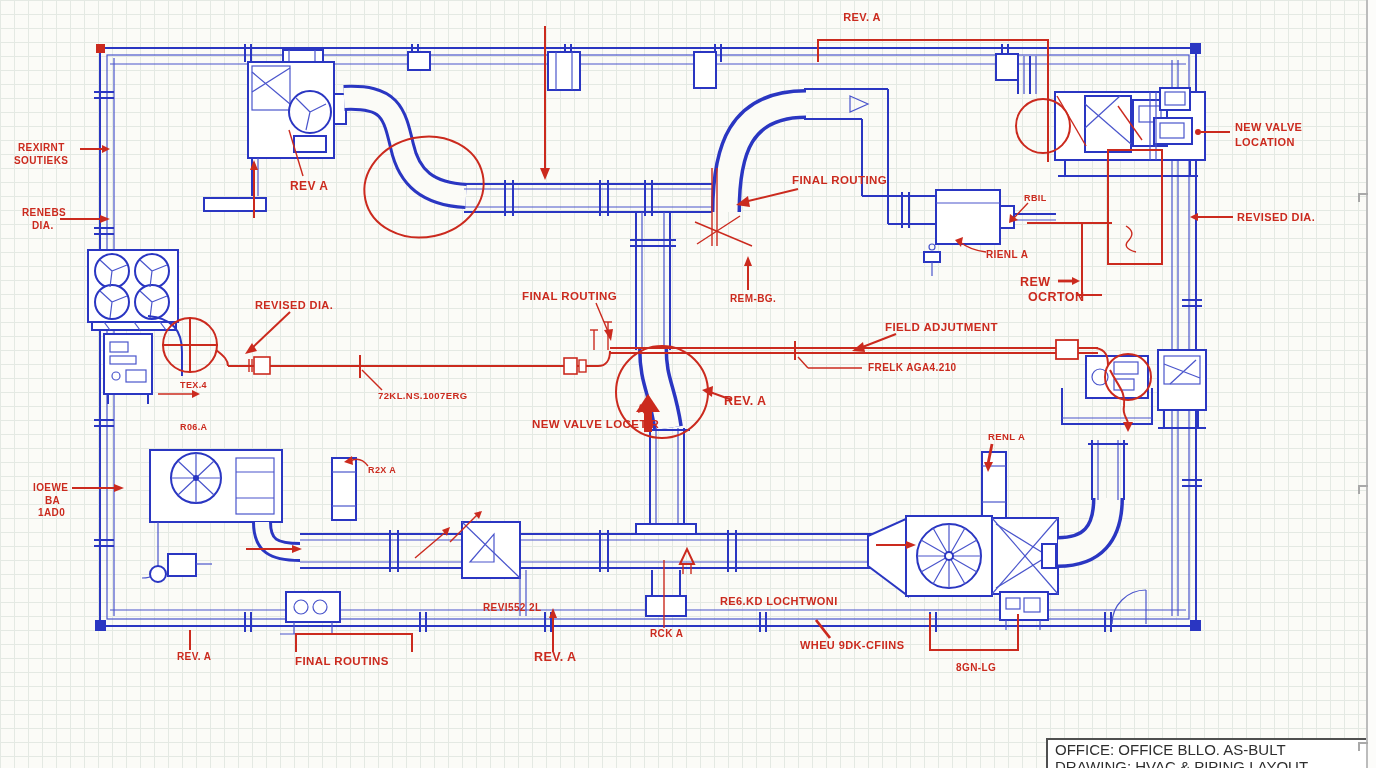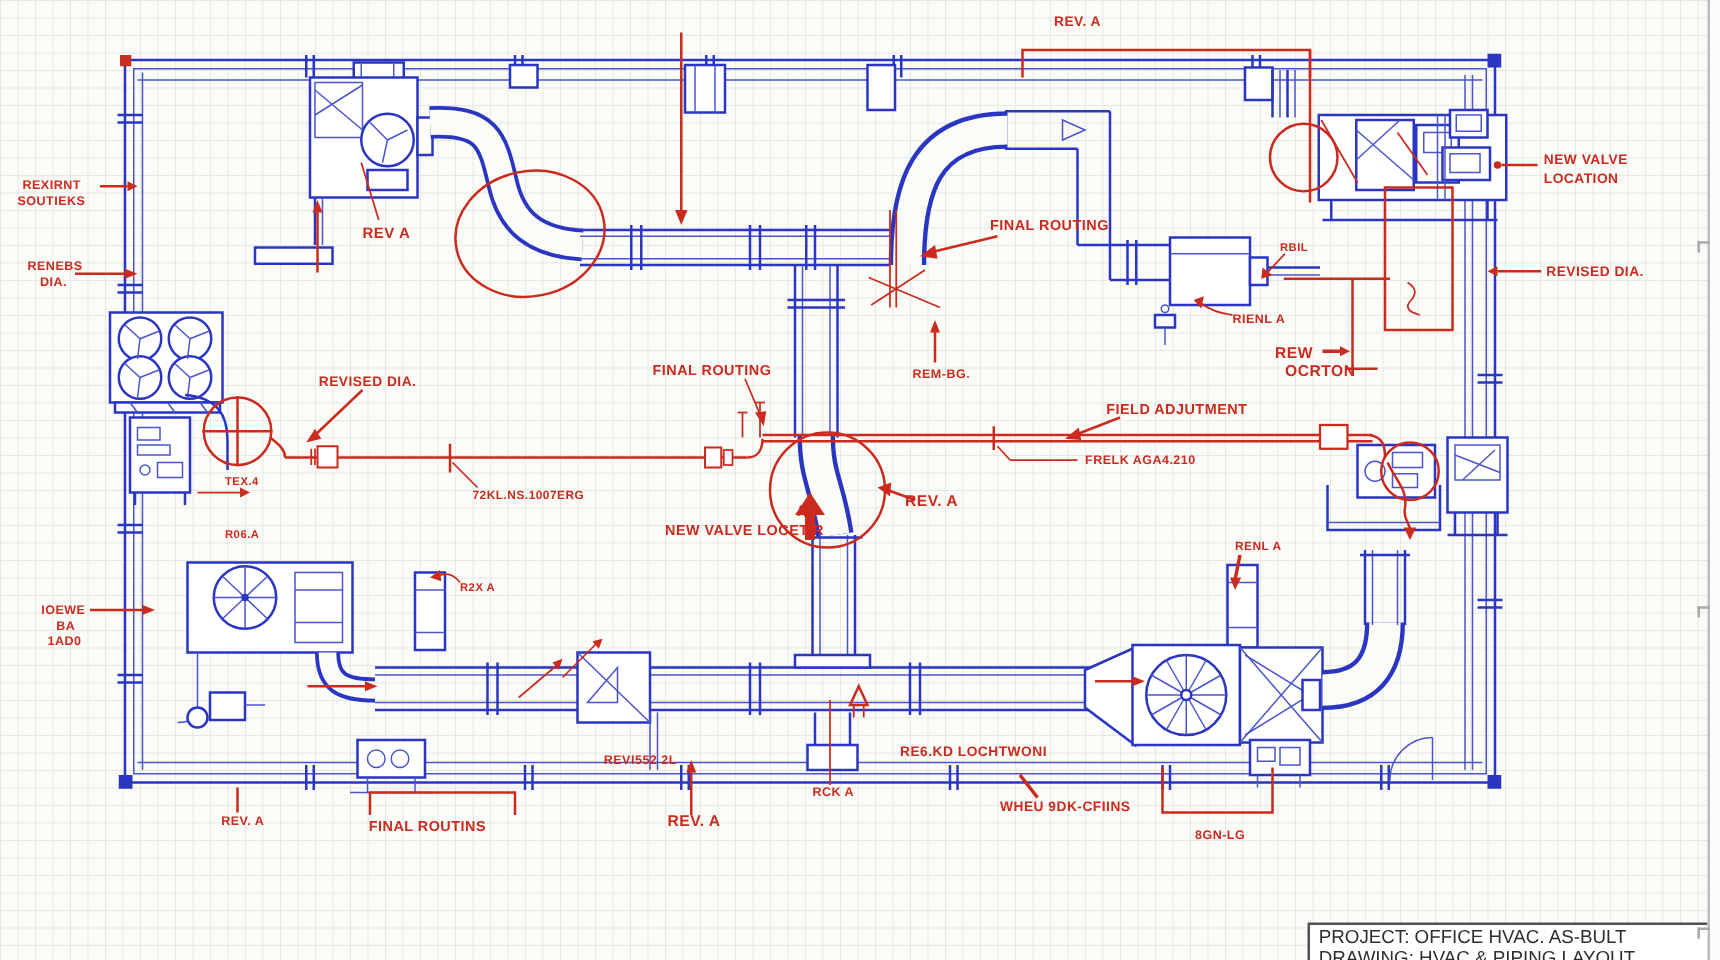--- a/index.html
+++ b/index.html
@@ -488,21 +488,21 @@
     <text class="rt s10" x="483" y="611">REVI552 2L</text>
     <text class="rt s125" x="534" y="661">REV. A</text>
     <text class="rt s10" x="650" y="637">RCK A</text>
     <text class="rt s11" x="720" y="605">RE6.KD LOCHTWONI</text>
     <text class="rt s11" x="800" y="649">WHEU 9DK-CFIINS</text>
     <text class="rt s10" x="956" y="671">8GN-LG</text>
   </g>
 </svg>
 
   <div id="titleblock">
-    <div>PROJECT: OFFICE HVAC. AS-BULT</div>
+    <div>OFFICE: OFFICE BLLO. AS-BULT</div>
     <div>DRAWING: HVAC &amp; PIPING LAYOUT</div>
   </div>
 
   <div id="rightedge"></div>
   <div class="edgemark" style="left:1358px;top:193px;"></div>
   <div class="edgemark" style="left:1358px;top:485px;"></div>
   <div class="edgemark" style="left:1358px;top:742px;"></div>
 </div>
 
 </body></html>

